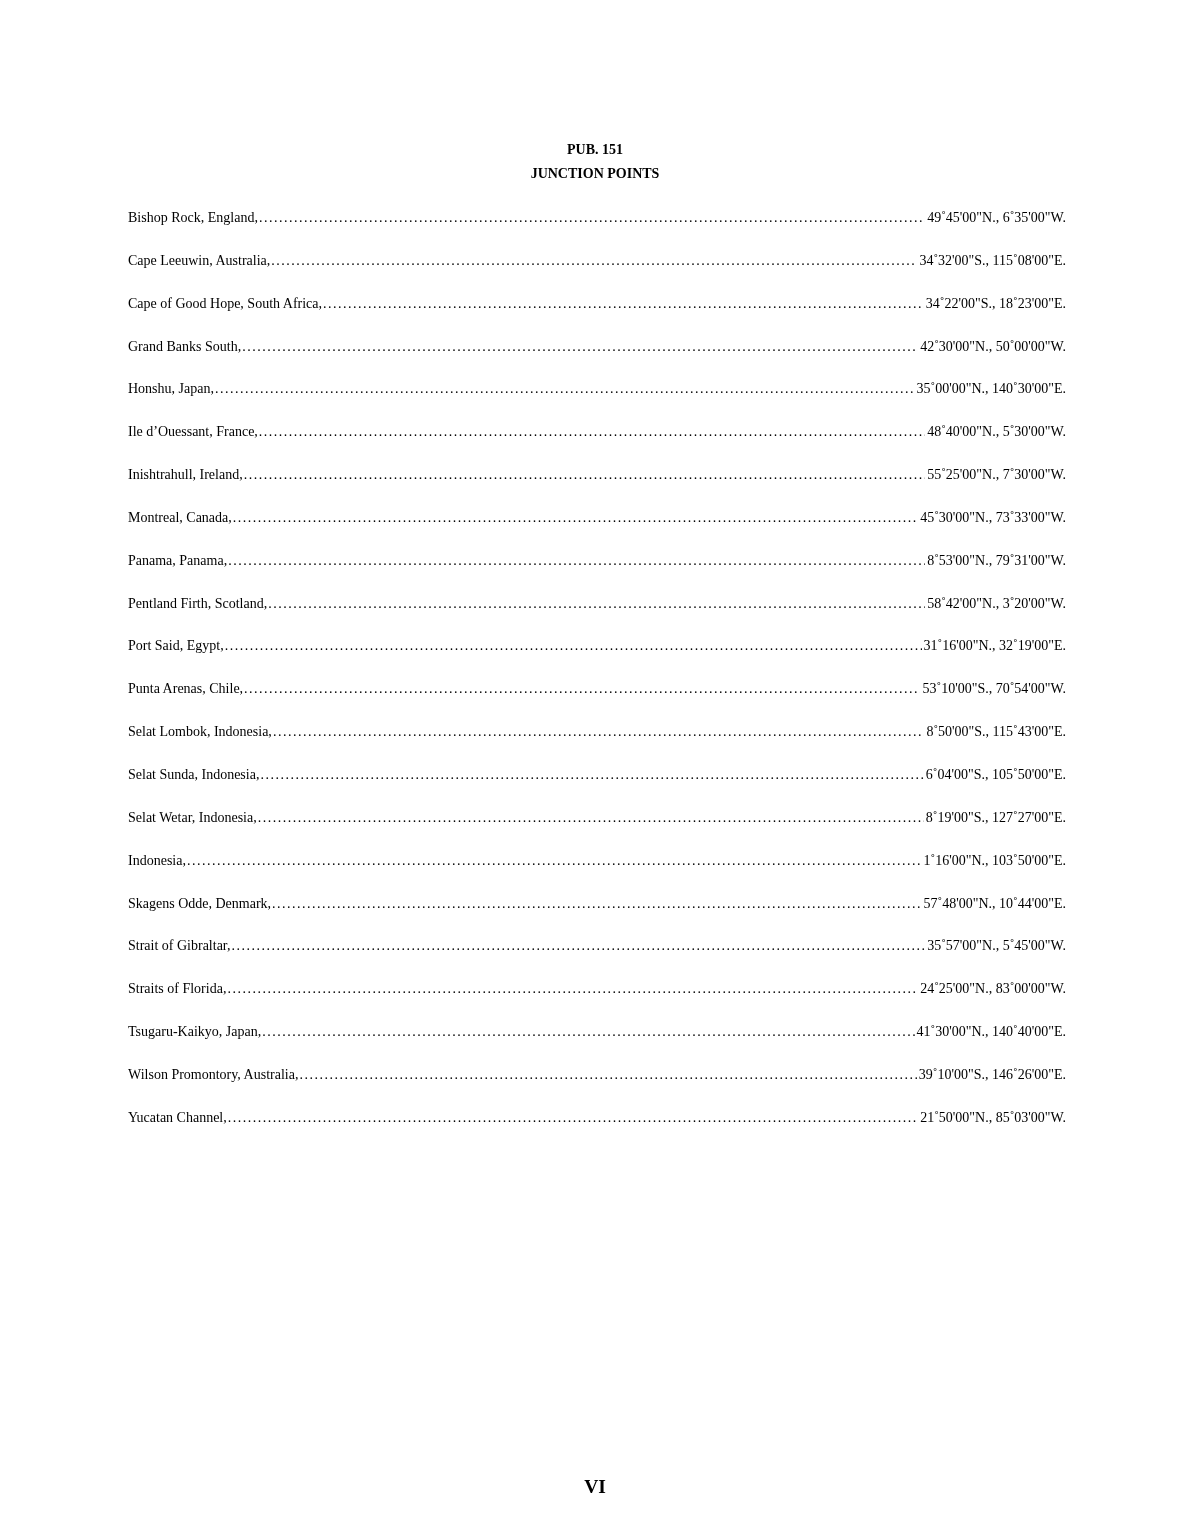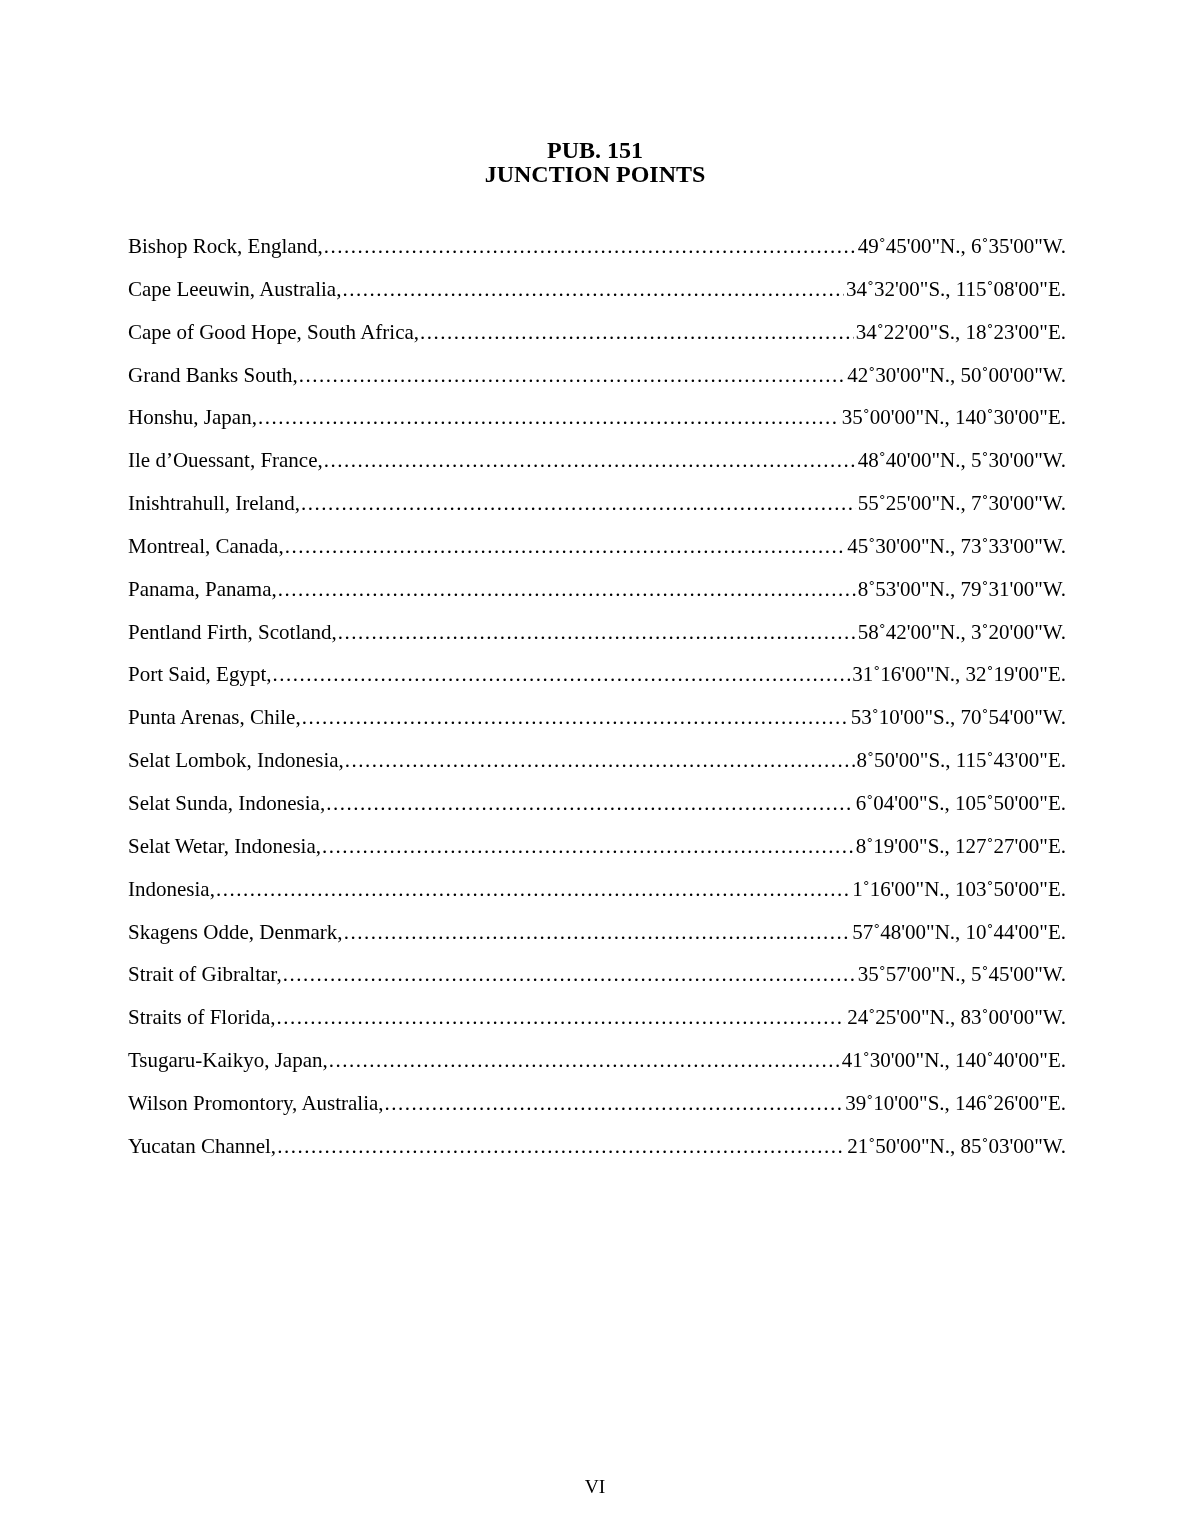--- a/index.html
+++ b/index.html
@@ -18,28 +18,28 @@
     position: absolute;
     top: 0;
     left: 0;
     width: 1190px;
     height: 1540px;
   }
   .title-block {
     margin-top: 138px;
     text-align: center;
     font-weight: bold;
-    font-size: 24px;
+    font-size: 14px;
     line-height: 24px;
   }
   .entries {
-    margin: 48px auto 0 auto;
+    margin: 24px auto 0 auto;
     width: 938px;
     margin-left: 128px;
-    font-size: 21px;
+    font-size: 14px;
   }
   .entry {
     display: flex;
     align-items: baseline;
     height: 42.85px;
     white-space: nowrap;
   }
   .name {
     flex: 0 0 auto;
   }
@@ -56,21 +56,21 @@
   .coords {
     flex: 0 0 auto;
     text-align: right;
   }
   .footer {
     position: absolute;
     top: 1476px;
     left: 0;
     width: 1190px;
     text-align: center;
-    font-weight: normal;
+    font-weight: bold;
     font-size: 19.5px;
   }
 </style>
 </head>
 <body>
 
 <div class="page">
 
   <div class="title-block">
     <div>PUB. 151</div>

